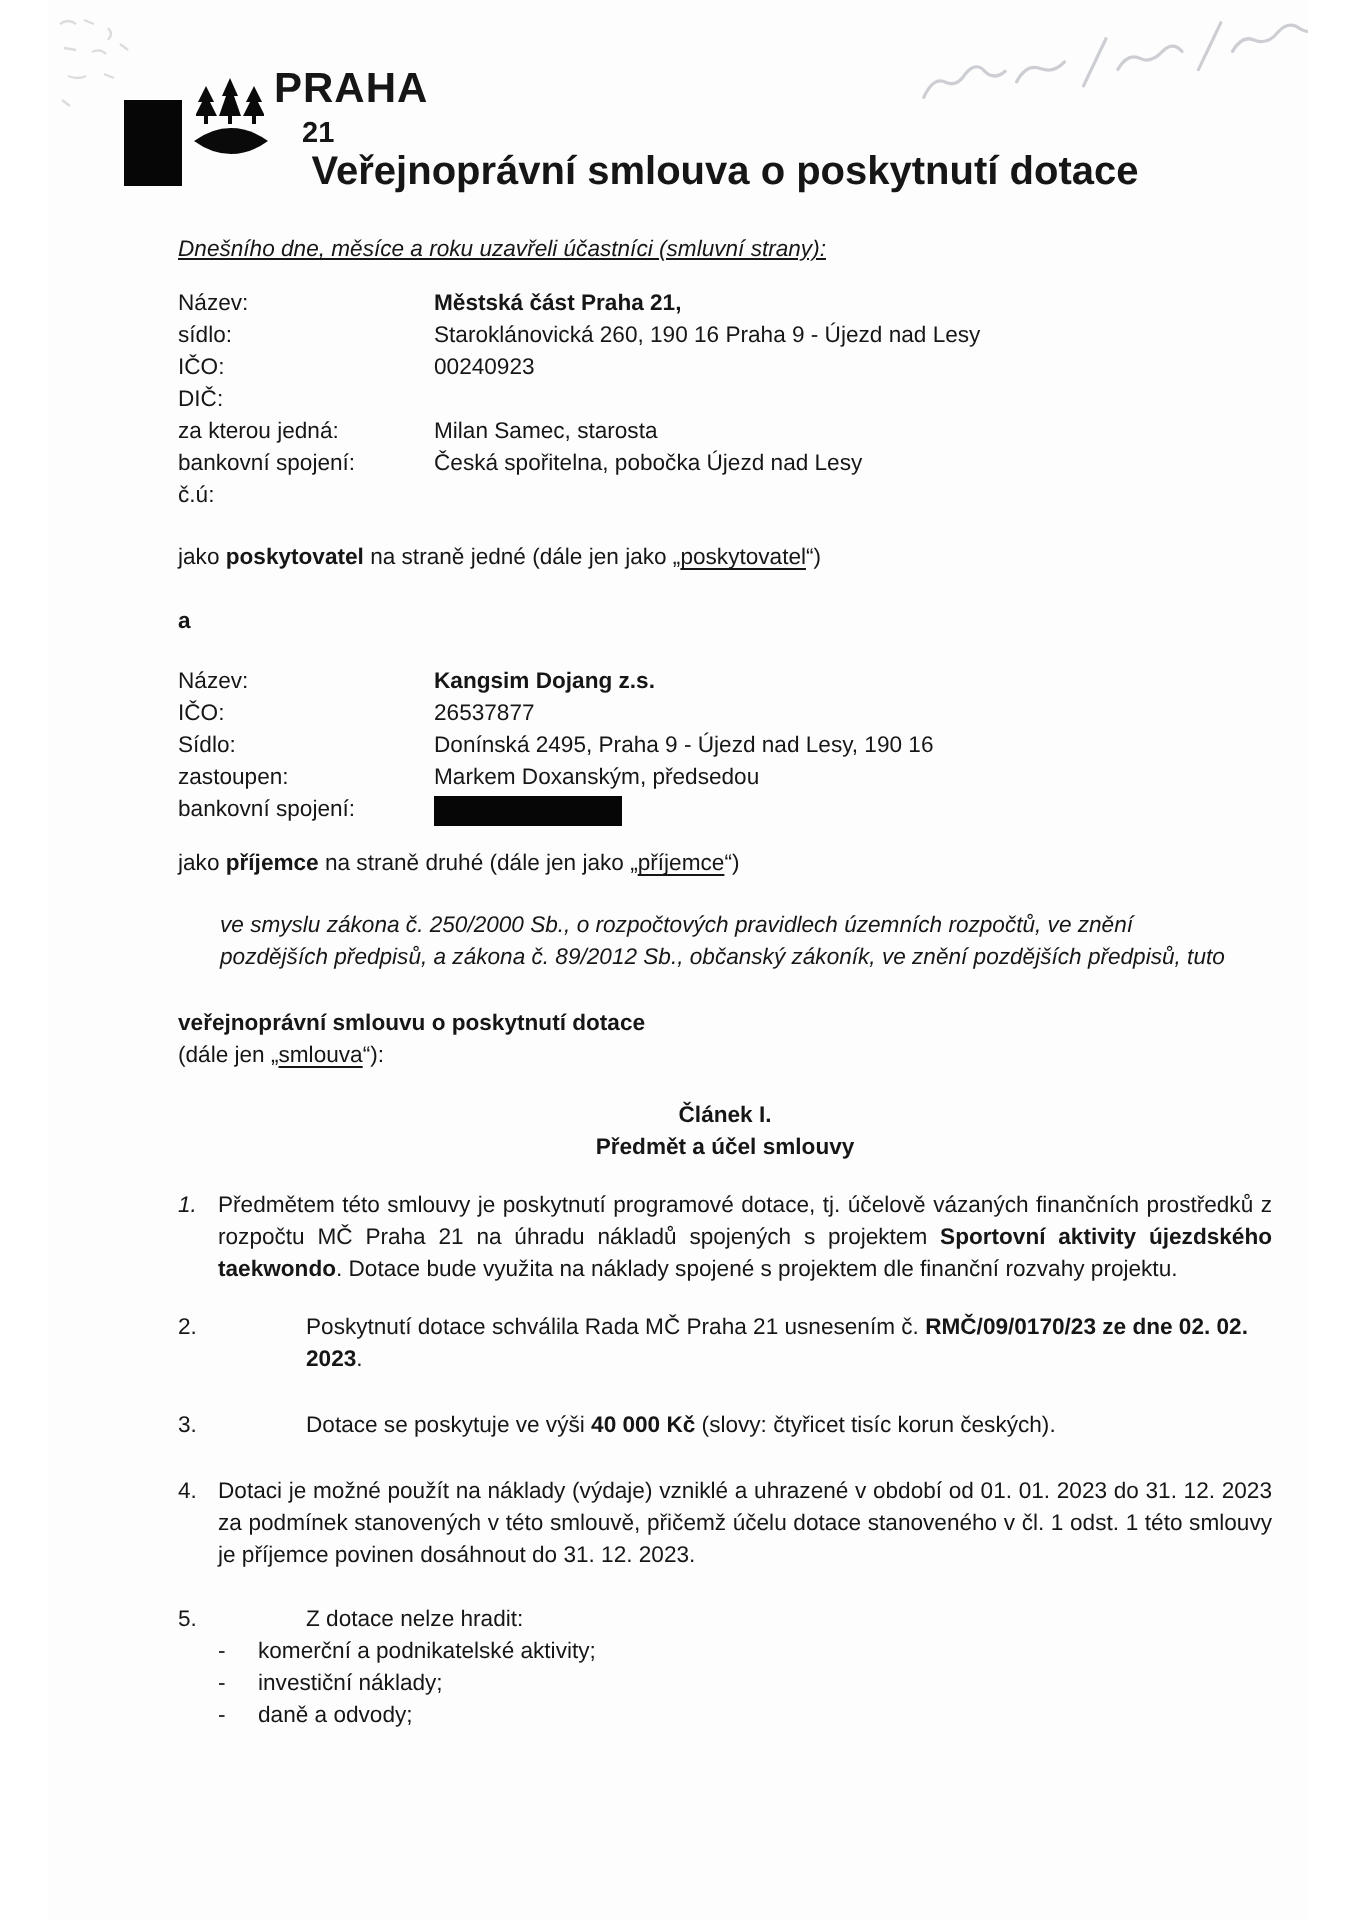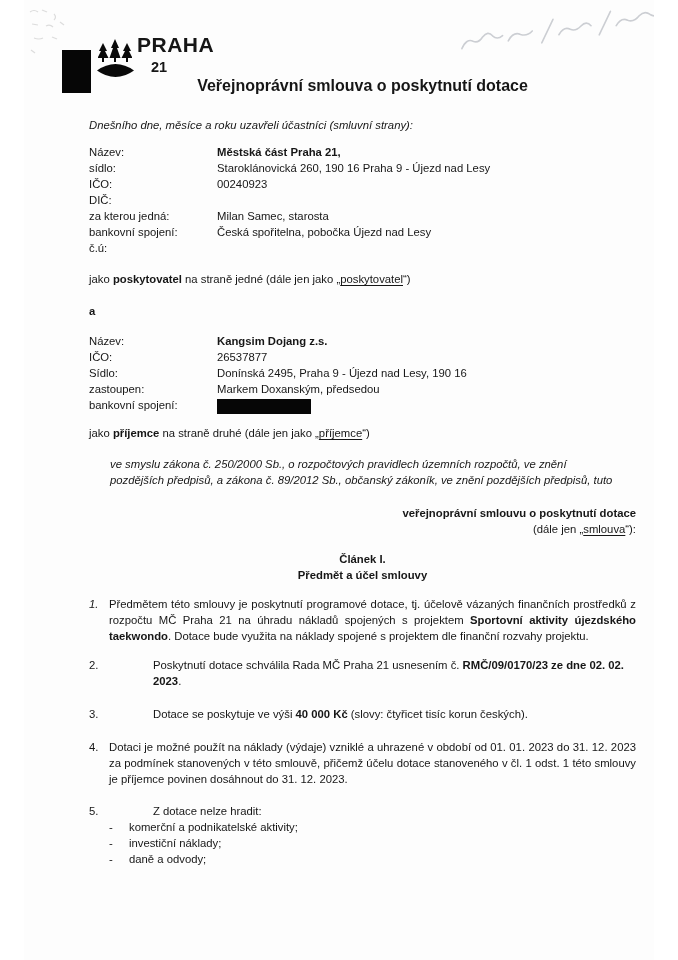--- a/index.html
+++ b/index.html
@@ -15,37 +15,37 @@
   .handwriting  { position:absolute; left:428px; top:6px; transform:rotate(-7deg); opacity:.9; }
   .redact-stamp { position:absolute; left:38px; top:50px; width:29px; height:43px; background:#060606; }
   
   .logo { position:absolute; left:73px; top:34px; width:150px; height:50px; }
   .logo .trees { position:absolute; left:1px; top:5px; }
   .logo .brand { position:absolute; left:40px; top:-1px; font-size:21px; font-weight:bold; letter-spacing:.5px; line-height:24px; }
   .logo .lens  { position:absolute; left:0px;  top:30px; }
   .logo .dist  { position:absolute; left:54px; top:25px; font-size:14.5px; font-weight:bold; }
   
   .doc-title { position:absolute; left:65px; top:78px; width:547px; text-align:center;
-               font-size:16px; font-weight:bold; }
+               font-size:20px; font-weight:bold; }
   
   .doc-flow { position:absolute; left:65px; top:117px; width:547px; }
-  .italic { font-style:italic; }
+  .italic { font-style:italic;text-decoration:underline; }
   .b { font-weight:bold; }
   .u { text-decoration:underline; text-underline-offset:2px; }
   .party { margin-top:11px; }
   .party2 { margin-top:14px; }
   .prow { display:flex; }
   .plabel { flex:0 0 128px; }
   .pvalue { flex:1; }
   .redact-bar { display:inline-block; width:94px; height:15px; background:#060606; vertical-align:middle; margin-top:1px; }
   .role-line { margin-top:15px; }
   .role-line2 { margin-top:11px; }
   .sep-a { margin-top:16px; font-weight:bold; }
   .preamble { margin-top:15px; text-align:left; font-style:italic; max-width:505px; margin-left:auto; margin-right:auto; }
-  .contract-head { margin-top:17px; text-align:right; }
+  .contract-head { margin-top:17px; text-align:left; }
   .article-head { margin-top:14px; text-align:center; font-weight:bold; }
   .clause { display:flex; }
   .c1 { margin-top:13px; } .c2 { margin-top:13px; } .c3 { margin-top:17px; }
   .c4 { margin-top:17px; } .c5 { margin-top:16px; }
   .cnum { flex:0 0 20px; }
   .cnum.it { font-style:italic; }
   .ctext { flex:1; text-align:justify; }
   .ctext.nojust { text-align:left;padding-left:44px; }
   .bullet { display:flex; }
   .bmark { flex:0 0 20px; margin-left:20px; text-align:left; }

